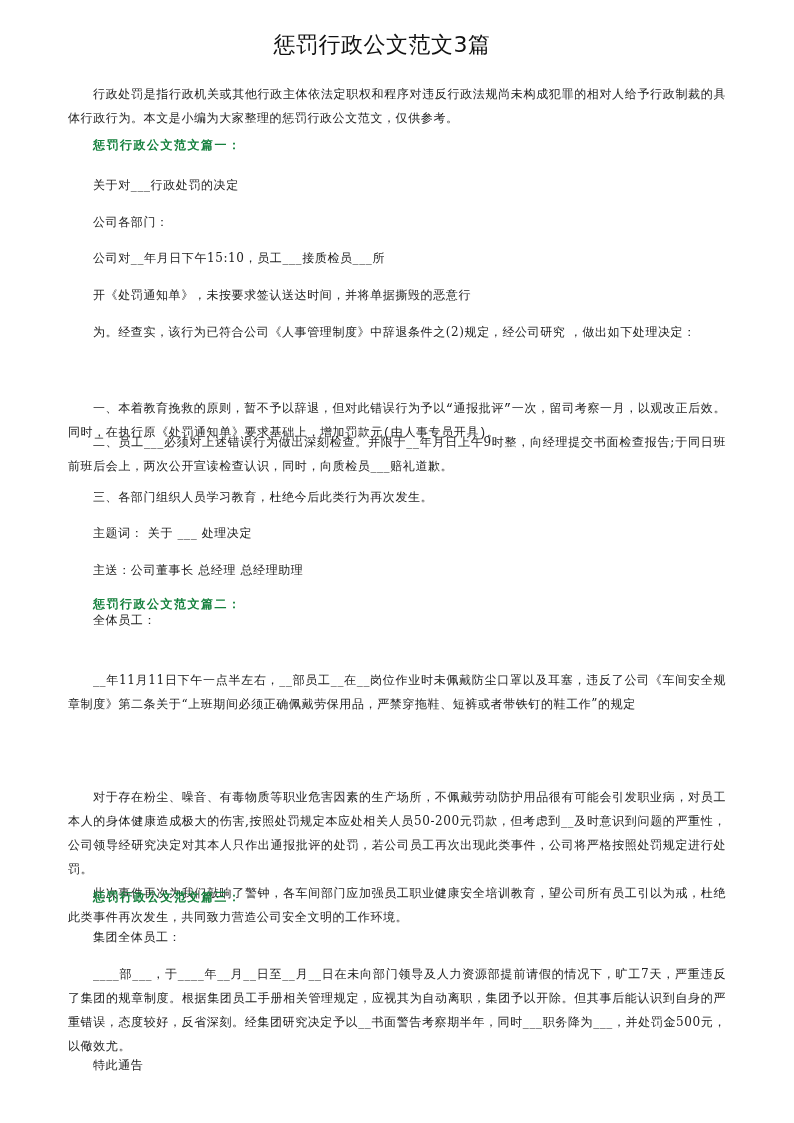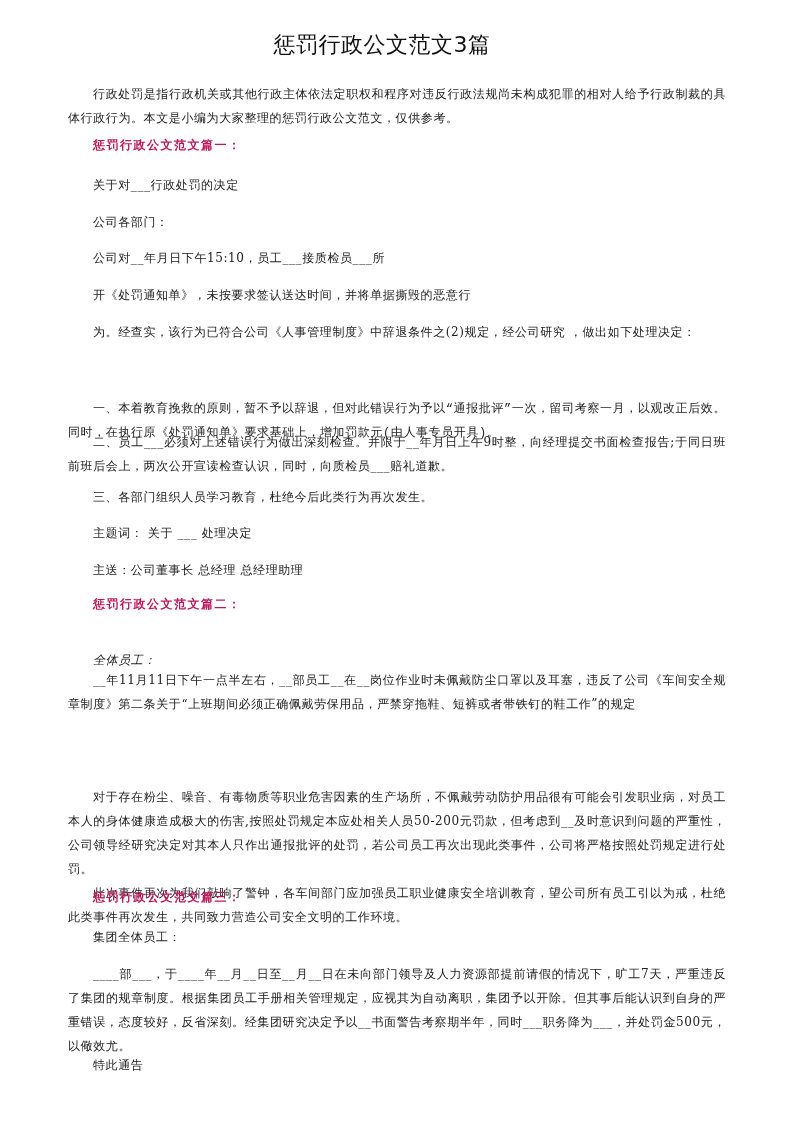--- a/index.html
+++ b/index.html
@@ -39,21 +39,21 @@
     margin: 0;
     color: #222222;
     letter-spacing: 0.6px;
   }
   .heading {
     position: absolute;
     left: 93px;
     font-size: 12px;
     line-height: 18px;
     font-weight: bold;
-    color: #be185d;
+    color: #15803d;
     margin: 0;
     letter-spacing: 1.5px;
   }
 </style>
 </head>
 <body>
 
 <h1 class="title">惩罚行政公文范文3篇</h1>
 
 <p class="p" style="top:82px;">行政处罚是指行政机关或其他行政主体依法定职权和程序对违反行政法规尚未构成犯罪的相对人给予行政制裁的具体行政行为。本文是小编为大家整理的惩罚行政公文范文，仅供参考。</p>
@@ -64,21 +64,21 @@
 <p class="p" style="top:246px;">公司对__年月日下午15:10，员工___接质检员___所</p>
 <p class="p" style="top:283px;">开《处罚通知单》，未按要求签认送达时间，并将单据撕毁的恶意行</p>
 <p class="p" style="top:320px;">为。经查实，该行为已符合公司《人事管理制度》中辞退条件之(2)规定，经公司研究 ，做出如下处理决定：</p>
 <p class="p" style="top:397px;font-family:Liberation Mono, monospace;">一、本着教育挽救的原则，暂不予以辞退，但对此错误行为予以“通报批评”一次，留司考察一月，以观改正后效。同时，在执行原《处罚通知单》要求基础上，增加罚款元(由人事专员开具)。</p>
 <p class="p" style="top:430px;">二、员工___必须对上述错误行为做出深刻检查。并限于__年月日上午9时整，向经理提交书面检查报告;于同日班前班后会上，两次公开宣读检查认识，同时，向质检员___赔礼道歉。</p>
 <p class="p" style="top:485px;">三、各部门组织人员学习教育，杜绝今后此类行为再次发生。</p>
 <p class="p" style="top:521px;">主题词： 关于 ___ 处理决定</p>
 <p class="p" style="top:558px;">主送：公司董事长 总经理 总经理助理</p>
 
 <p class="heading" style="top:595px;text-align:center;">惩罚行政公文范文篇二：</p>
-<p class="p" style="top:648px;font-style:italic;">全体员工：</p>
+<p class="p" style="top:608px;">全体员工：</p>
 <p class="p" style="top:668px;">__年11月11日下午一点半左右，__部员工__在__岗位作业时未佩戴防尘口罩以及耳塞，违反了公司《车间安全规章制度》第二条关于“上班期间必须正确佩戴劳保用品，严禁穿拖鞋、短裤或者带铁钉的鞋工作”的规定</p>
 <p class="p" style="top:785px;">对于存在粉尘、噪音、有毒物质等职业危害因素的生产场所，不佩戴劳动防护用品很有可能会引发职业病，对员工本人的身体健康造成极大的伤害,按照处罚规定本应处相关人员50-200元罚款，但考虑到__及时意识到问题的严重性，公司领导经研究决定对其本人只作出通报批评的处罚，若公司员工再次出现此类事件，公司将严格按照处罚规定进行处罚。</p>
 <p class="p" style="top:833px;margin-top:48px;">此次事件再次为我们敲响了警钟，各车间部门应加强员工职业健康安全培训教育，望公司所有员工引以为戒，杜绝此类事件再次发生，共同致力营造公司安全文明的工作环境。</p>
 
 <p class="heading" style="top:888px;">惩罚行政公文范文篇三：</p>
 <p class="p" style="top:925px;">集团全体员工：</p>
 <p class="p" style="top:962px;">____部___，于____年__月__日至__月__日在未向部门领导及人力资源部提前请假的情况下，旷工7天，严重违反了集团的规章制度。根据集团员工手册相关管理规定，应视其为自动离职，集团予以开除。但其事后能认识到自身的严重错误，态度较好，反省深刻。经集团研究决定予以__书面警告考察期半年，同时___职务降为___，并处罚金500元，以儆效尤。</p>
 <p class="p" style="top:1053px;">特此通告</p>
 
 </body></html>

